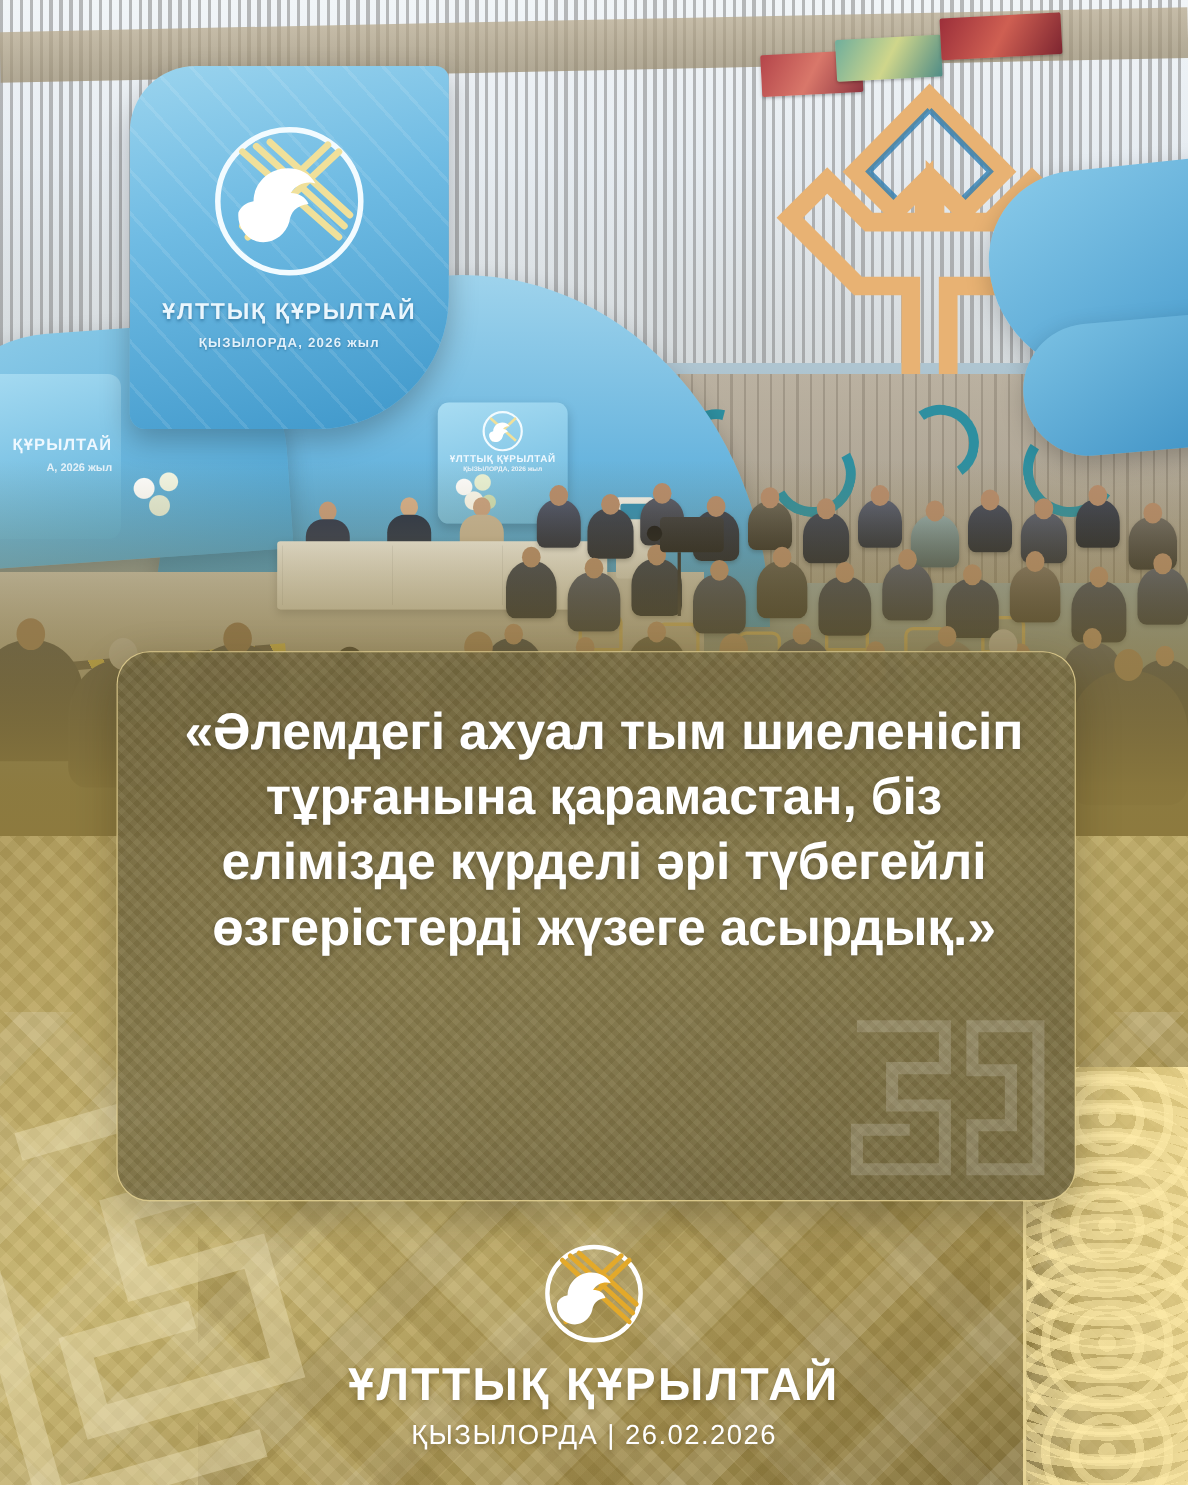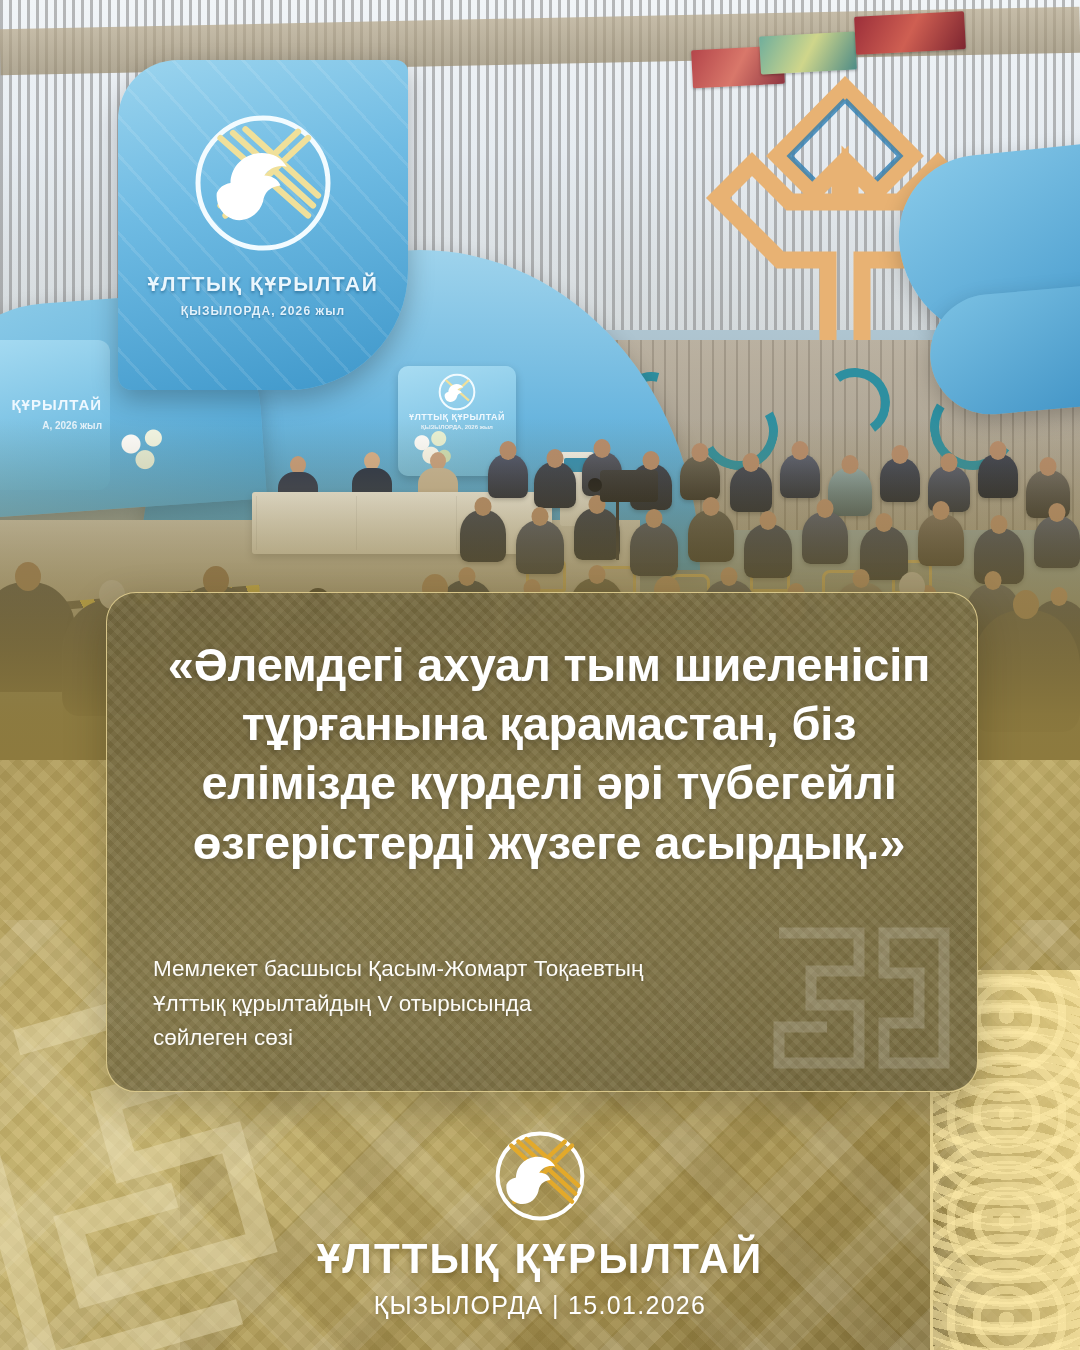--- a/index.html
+++ b/index.html
@@ -588,36 +588,31 @@
   <div class="card">
     <svg class="card-orn" viewBox="0 0 210 175">
       <g fill="none" stroke="#ffffff" stroke-width="11">
         <path d="M30 20 L110 20 L110 58 L62 58 L62 92 L110 92 L110 150 L30 150 L30 114 L78 114"></path>
         <path d="M135 20 L195 20 L195 150 L135 150 L135 110 L170 110 L170 60 L135 60 Z"></path>
       </g>
     </svg>
 
     <div class="quote">«Әлемдегі ахуал тым шиеленісіп тұрғанына қарамастан, біз елімізде күрделі әрі түбегейлі өзгерістерді жүзеге асырдық.»</div>
 
-    <div class="attrib">
-      <span>Мемлекет басшысы Қасым-Жомарт Тоқаевтың</span>
-      <span>Ұлттық құрылтайдың V отырысында</span>
-      <span>сөйлеген сөзі</span>
-    </div>
   </div>
 
   <div class="footer">
     <svg class="footer-logo" width="96" height="96" viewBox="0 0 120 120">
       <circle cx="60" cy="60" r="53" fill="none" stroke="#ffffff" stroke-width="5"></circle>
       <g stroke="#e3a92a" stroke-width="5.5" fill="none" stroke-linecap="round">
         <path d="M24 22 L100 92"></path>
         <path d="M33 17 L104 82"></path>
         <path d="M43 14 L108 72"></path>
         <path d="M100 22 L28 92"></path>
         <path d="M91 17 L24 80"></path>
       </g>
       <path d="M30 62c0-14 12-26 27-26 10 0 18 5 22 12-8-2-16 1-20 8 7 0 12 3 14 9-10 1-14 7-15 14-3 11-14 19-26 15-10-3-15-13-14-23 2-5 6-8 12-9z" fill="#ffffff"></path>
     </svg>
     <div class="footer-title">ҰЛТТЫҚ ҚҰРЫЛТАЙ</div>
-    <div class="footer-sub">ҚЫЗЫЛОРДА | 15.01.2026</div>
+    <div class="footer-sub">ҚЫЗЫЛОРДА | 26.02.2026</div>
   </div>
 
 </div>
 
 </body></html>

